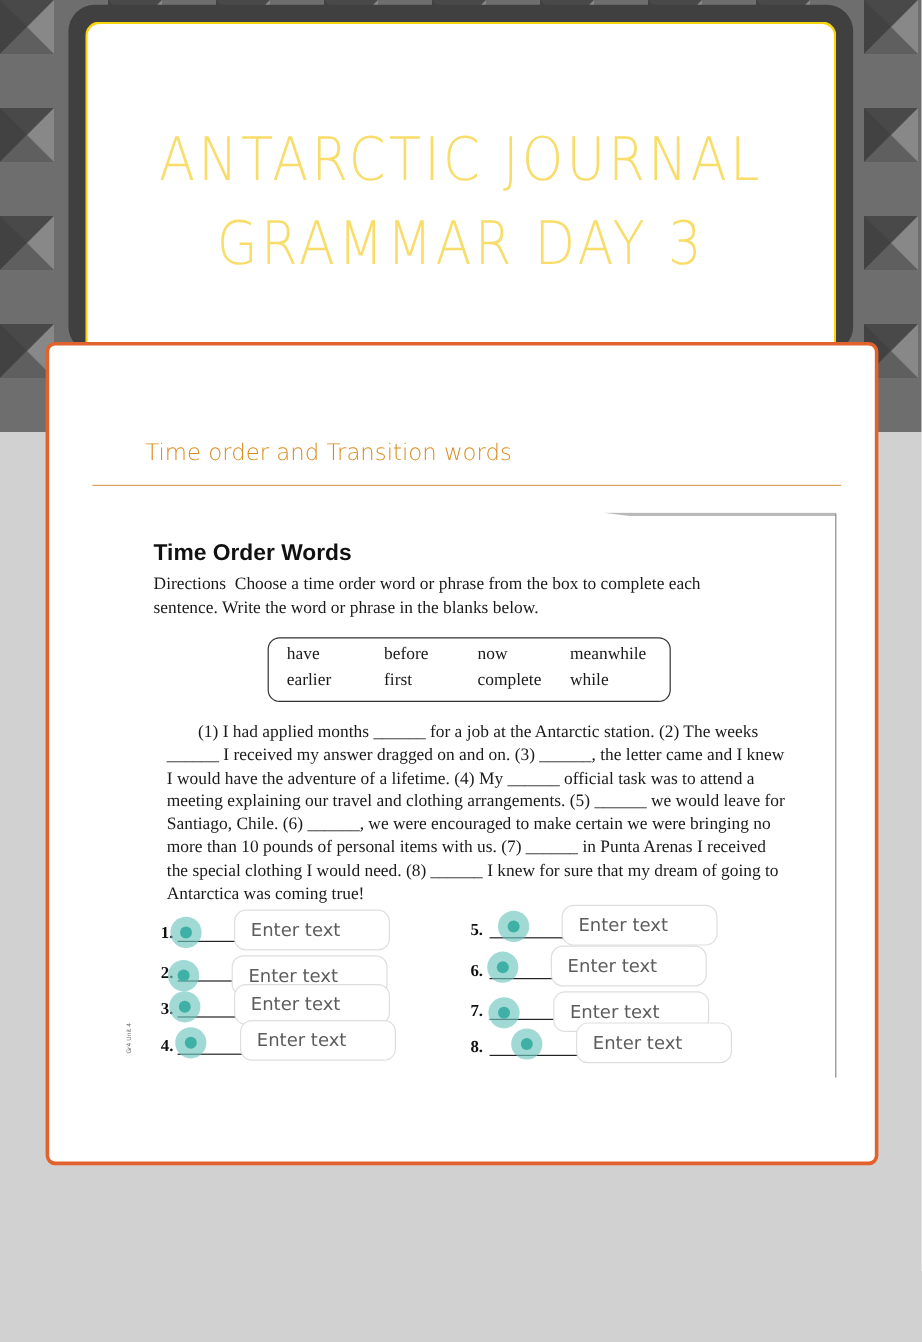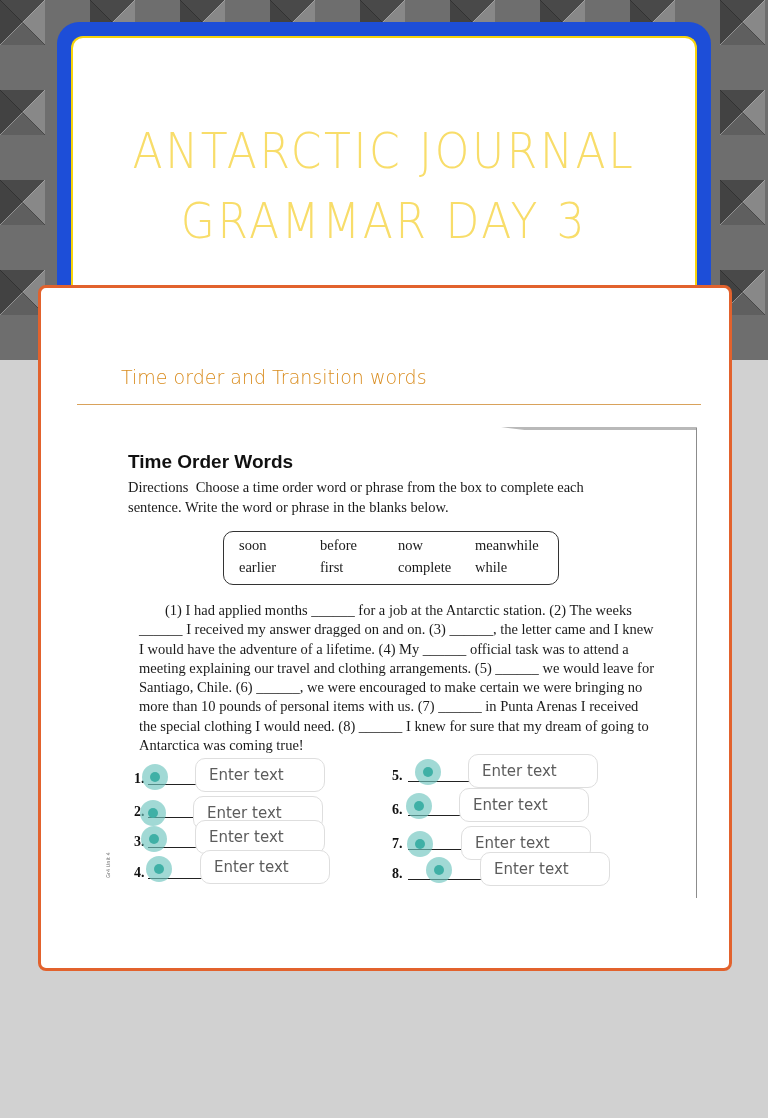--- a/index.html
+++ b/index.html
@@ -13,22 +13,22 @@
       background-color: #6e6e6e;
       background-image:
         linear-gradient(135deg, rgba(0,0,0,0.55) 25%, transparent 25%),
         linear-gradient(225deg, rgba(255,255,255,0.35) 25%, transparent 25%),
         linear-gradient(315deg, rgba(0,0,0,0.35) 25%, transparent 25%),
         linear-gradient(45deg, rgba(255,255,255,0.25) 25%, transparent 25%);
       background-size: 90px 90px;
       background-position: 0 0, 45px 0, 45px 45px, 0 45px;
     }
     .title-card {
-      position: absolute; left: 57px; top: 22px; width: 654px; height: 290px;
-      background: #1d4ed8; border-radius: 22px;
+      position: absolute; left: 57px; top: 4px; width: 654px; height: 290px;
+      background: #404040; border-radius: 22px;
     }
     .title-inner {
       position: absolute; left: 14px; top: 14px; right: 14px; bottom: 0;
       background: #ffffff; border-radius: 12px 12px 0 0;
       border: 2px solid #f7d40c; border-bottom: none;
       box-shadow: inset 0 0 0 3px #ffffff;
     }
     .title-text {
       position: absolute; left: 0; right: 0; top: 78px;
       text-align: center; color: #f8dd6a;
@@ -130,21 +130,21 @@
   <div class="doc-frame-top"></div>
   <div class="doc-frame-right"></div>
 
   <div class="ws-heading">Time Order Words</div>
   <div class="ws-directions">
     <b>Directions</b>&nbsp;
     <span>Choose a time order word or phrase from the box to complete each sentence. Write the word or phrase in the blanks below.</span>
   </div>
 
   <div class="word-box">
-    <span class="w" style="left:15px;top:5px">soon</span>
+    <span class="w" style="left:15px;top:5px">have</span>
     <span class="w" style="left:96px;top:5px">before</span>
     <span class="w" style="left:174px;top:5px">now</span>
     <span class="w" style="left:251px;top:5px">meanwhile</span>
     <span class="w" style="left:15px;top:27px">earlier</span>
     <span class="w" style="left:96px;top:27px">first</span>
     <span class="w" style="left:174px;top:27px">complete</span>
     <span class="w" style="left:251px;top:27px">while</span>
   </div>
 
   <div class="passage">(1) I had applied months ______ for a job at the Antarctic station.  (2) The weeks ______ I received my answer dragged on and on. (3) ______, the letter came and I knew I would have the adventure of a lifetime. (4) My ______ official task was to attend a meeting explaining our travel and clothing arrangements. (5) ______ we would leave for Santiago, Chile. (6) ______, we were encouraged to make certain we were bringing no more than 10 pounds of personal items with us. (7) ______ in Punta Arenas I received the special clothing I would need. (8) ______ I knew for sure that my dream of going to Antarctica was coming true!</div>

